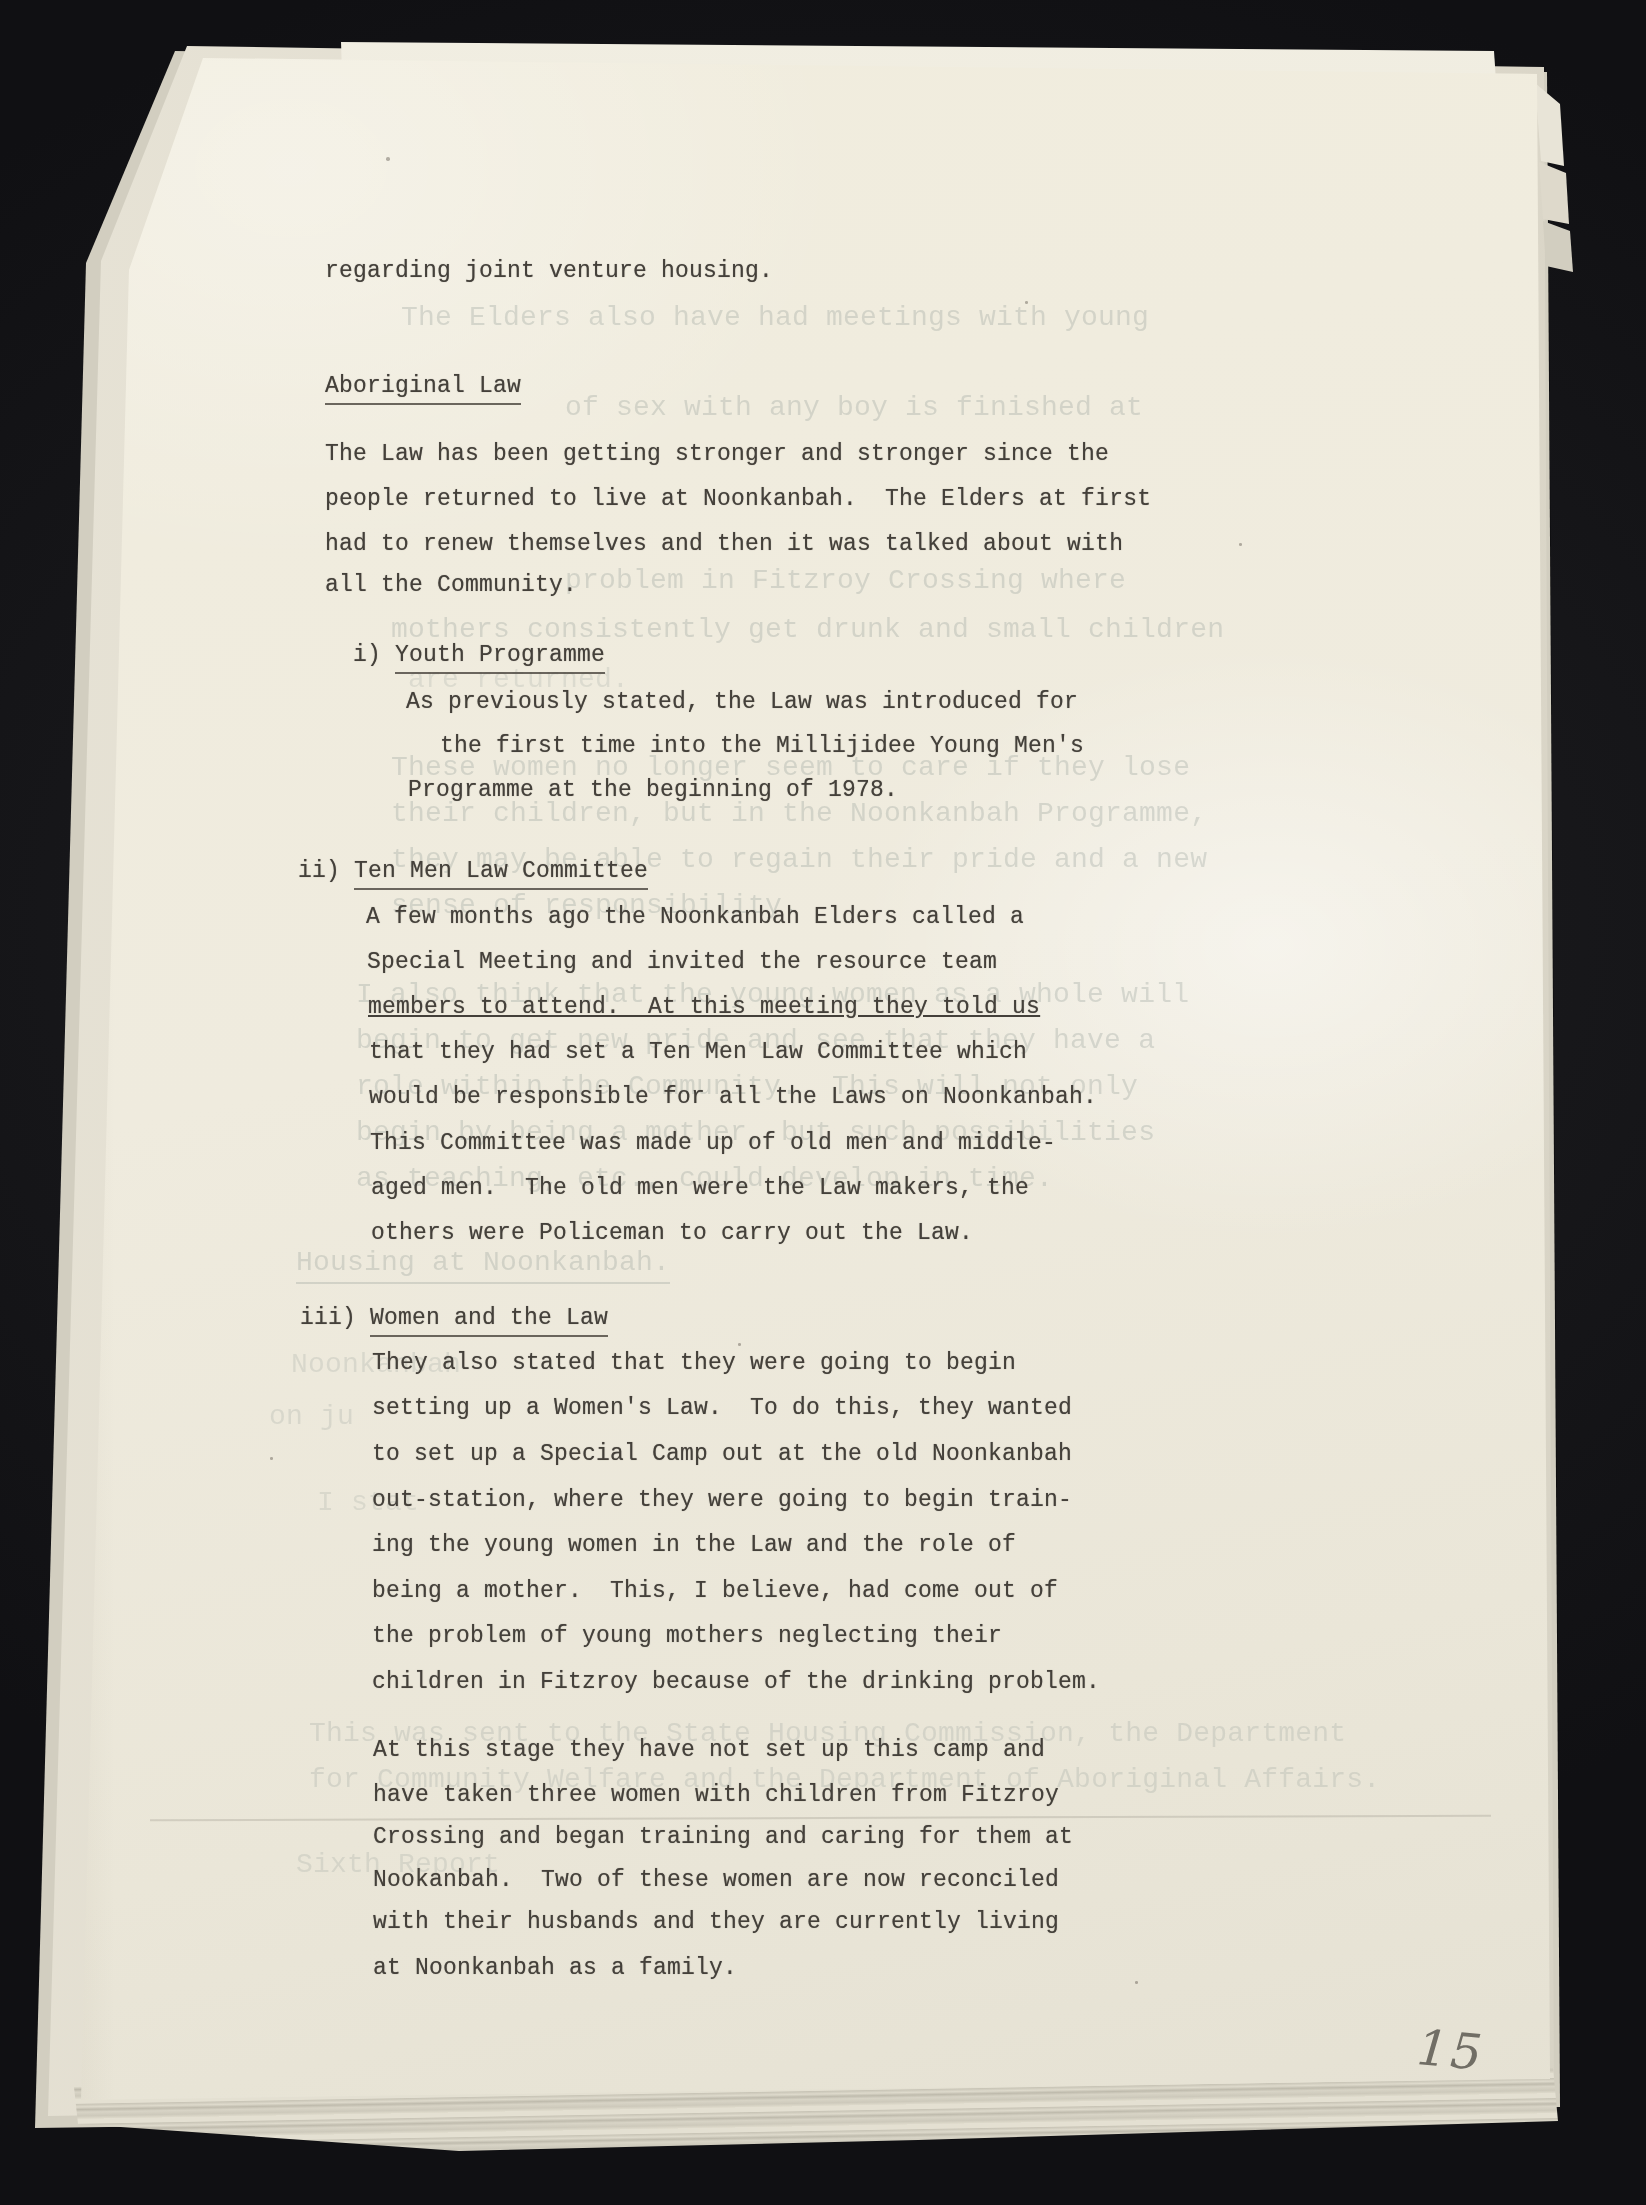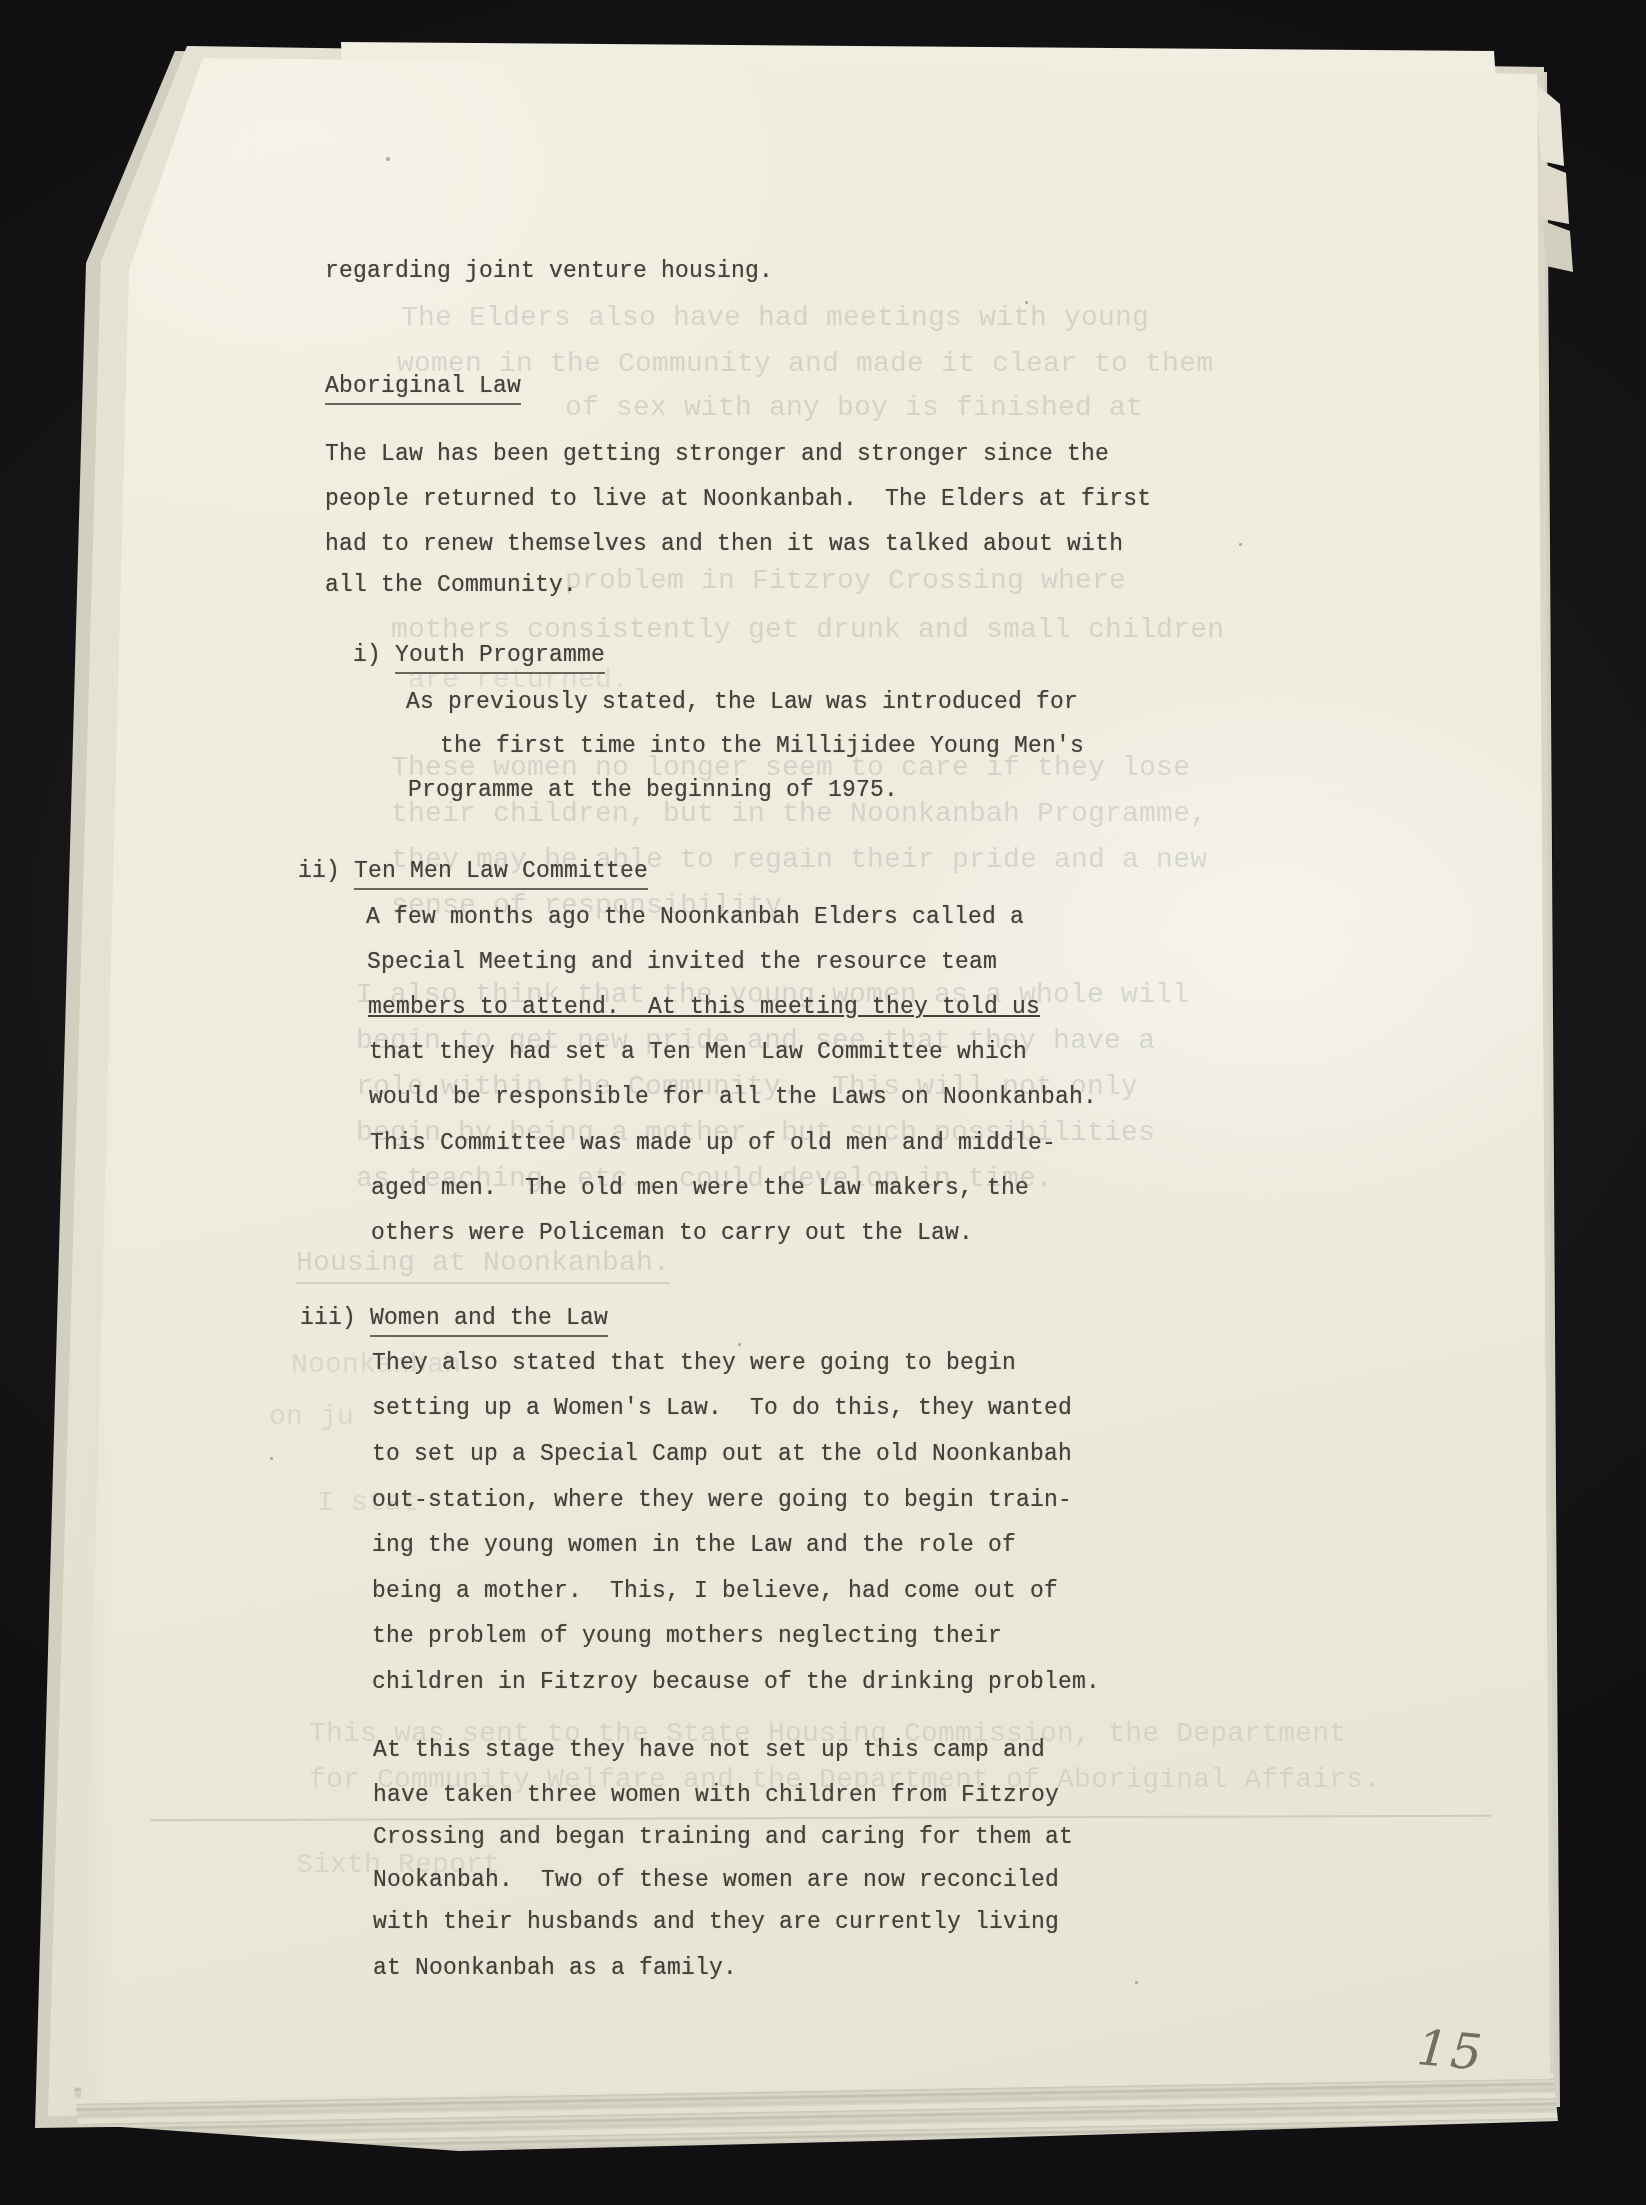--- a/index.html
+++ b/index.html
@@ -91,21 +91,20 @@
   <div class="layer top-strip"></div>
   <div class="layer stepA"></div>
   <div class="layer stepB"></div>
   <div class="layer stepC"></div>
   <div class="layer bstack"></div>
   <div class="layer paper"></div>
   <div class="layer paper-shading"></div>
 
   <div class="layer" id="ghost-layer">
       <div class="gline" style="left: 401px; top: 304px; opacity: 0.32;">The Elders also have had meetings with young</div>
-      <div class="gline" style="left: 397px; top: 350px; opacity: 0.32;">women in the Community and made it clear to them</div>
       <div class="gline" style="left: 565px; top: 394px; opacity: 0.32;">of sex with any boy is finished at</div>
       <div class="gline" style="left: 565px; top: 567px; opacity: 0.32;">problem in Fitzroy Crossing where</div>
       <div class="gline" style="left: 391px; top: 616px; opacity: 0.32;">mothers consistently get drunk and small children</div>
       <div class="gline" style="left: 408px; top: 666px; opacity: 0.22;">are returned.</div>
       <div class="gline" style="left: 391px; top: 754px; opacity: 0.32;">These women no longer seem to care if they lose</div>
       <div class="gline" style="left: 391px; top: 800px; opacity: 0.32;">their children, but in the Noonkanbah Programme,</div>
       <div class="gline" style="left: 391px; top: 846px; opacity: 0.32;">they may be able to regain their pride and a new</div>
       <div class="gline" style="left: 391px; top: 892px; opacity: 0.32;">sense of responsibility.</div>
       <div class="gline" style="left: 356px; top: 981px; opacity: 0.32;">I also think that the young women as a whole will</div>
       <div class="gline" style="left: 356px; top: 1027px; opacity: 0.32;">begin to get new pride and see that they have a</div>
@@ -123,21 +122,21 @@
   <div class="layer" id="typed-layer">
       <div class="tline" style="left: 325px; top: 260px;">regarding joint venture housing.</div>
       <div class="tline" style="left: 325px; top: 375px;"><span class="ul">Aboriginal Law</span></div>
       <div class="tline" style="left: 325px; top: 443px;">The Law has been getting stronger and stronger since the</div>
       <div class="tline" style="left: 325px; top: 488px;">people returned to live at Noonkanbah.  The Elders at first</div>
       <div class="tline" style="left: 325px; top: 533px;">had to renew themselves and then it was talked about with</div>
       <div class="tline" style="left: 325px; top: 574px;">all the Community.</div>
       <div class="tline" style="left: 353px; top: 644px;"><span>i) </span><span class="ul">Youth Programme</span></div>
       <div class="tline" style="left: 406px; top: 691px;">As previously stated, the Law was introduced for</div>
       <div class="tline" style="left: 404px; top: 735px; margin-left: 36px;">the first time into the Millijidee Young Men's</div>
-      <div class="tline" style="left: 408px; top: 779px;">Programme at the beginning of 1975.</div>
+      <div class="tline" style="left: 408px; top: 779px;">Programme at the beginning of 1978.</div>
       <div class="tline" style="left: 298px; top: 860px;"><span>ii) </span><span class="ul">Ten Men Law Committee</span></div>
       <div class="tline" style="left: 366px; top: 906px;">A few months ago the Noonkanbah Elders called a</div>
       <div class="tline" style="left: 367px; top: 951px;">Special Meeting and invited the resource team</div>
       <div class="tline" style="left: 368px; top: 996px; text-decoration: underline;">members to attend.  At this meeting they told us</div>
       <div class="tline" style="left: 369px; top: 1041px;">that they had set a Ten Men Law Committee which</div>
       <div class="tline" style="left: 369px; top: 1086px;">would be responsible for all the Laws on Noonkanbah.</div>
       <div class="tline" style="left: 370px; top: 1132px;">This Committee was made up of old men and middle-</div>
       <div class="tline" style="left: 371px; top: 1177px;">aged men.  The old men were the Law makers, the</div>
       <div class="tline" style="left: 371px; top: 1222px;">others were Policeman to carry out the Law.</div>
       <div class="tline" style="left: 300px; top: 1307px;"><span>iii) </span><span class="ul">Women and the Law</span></div>

